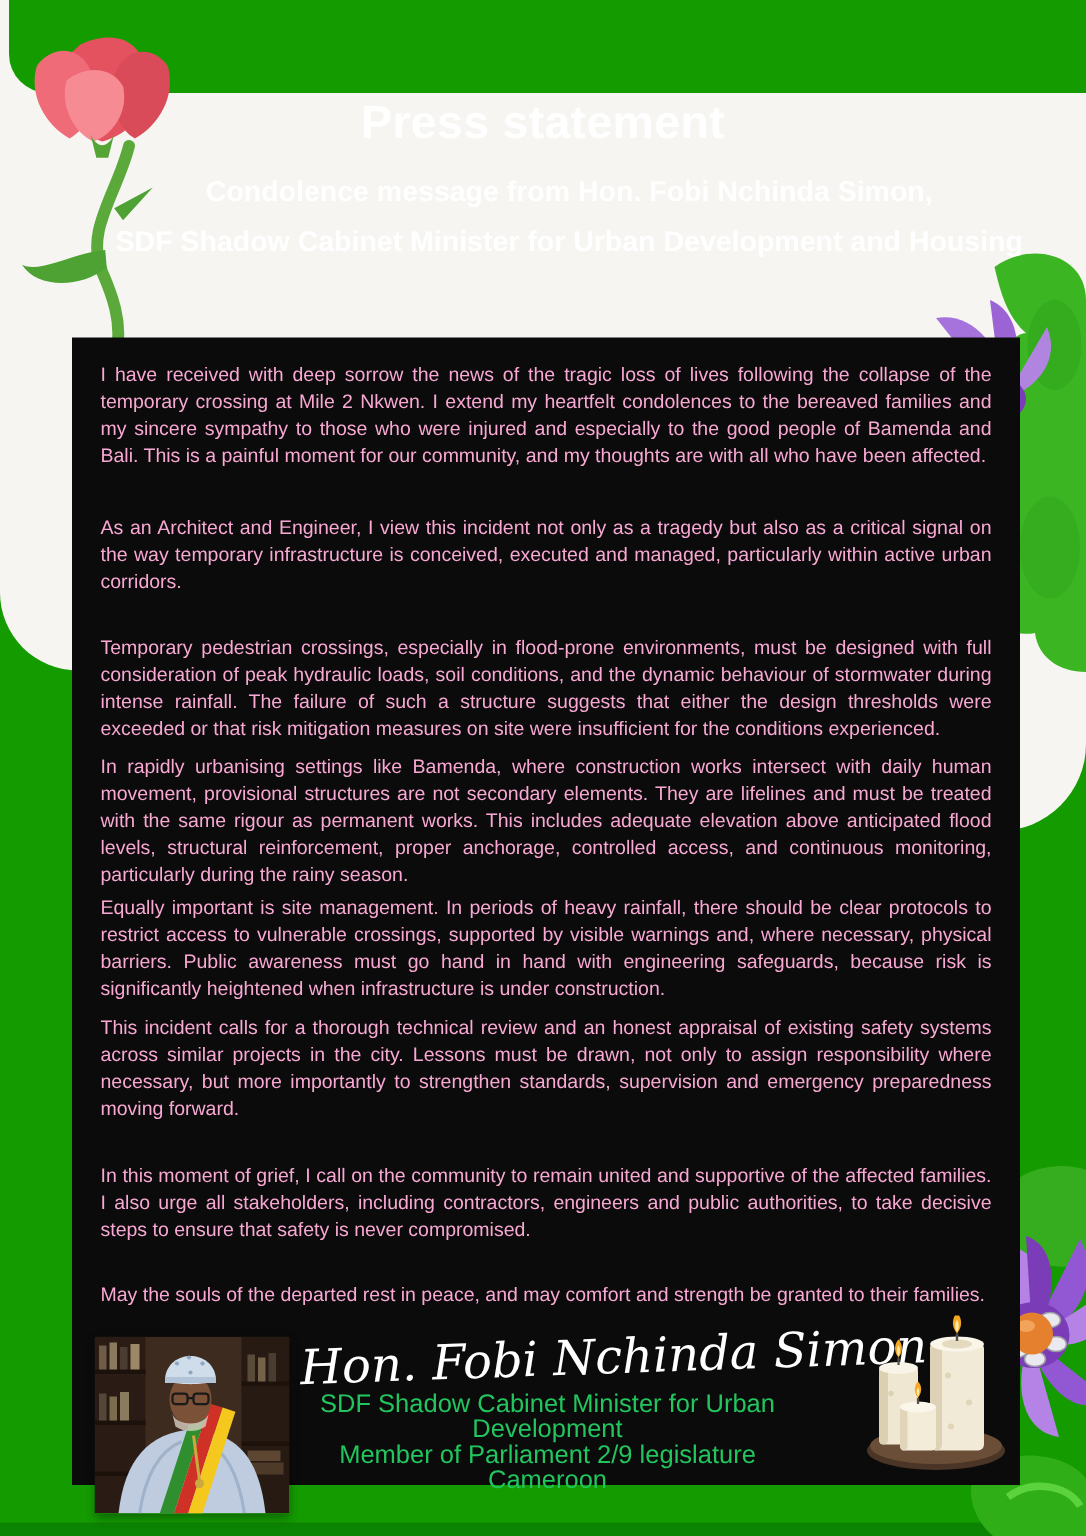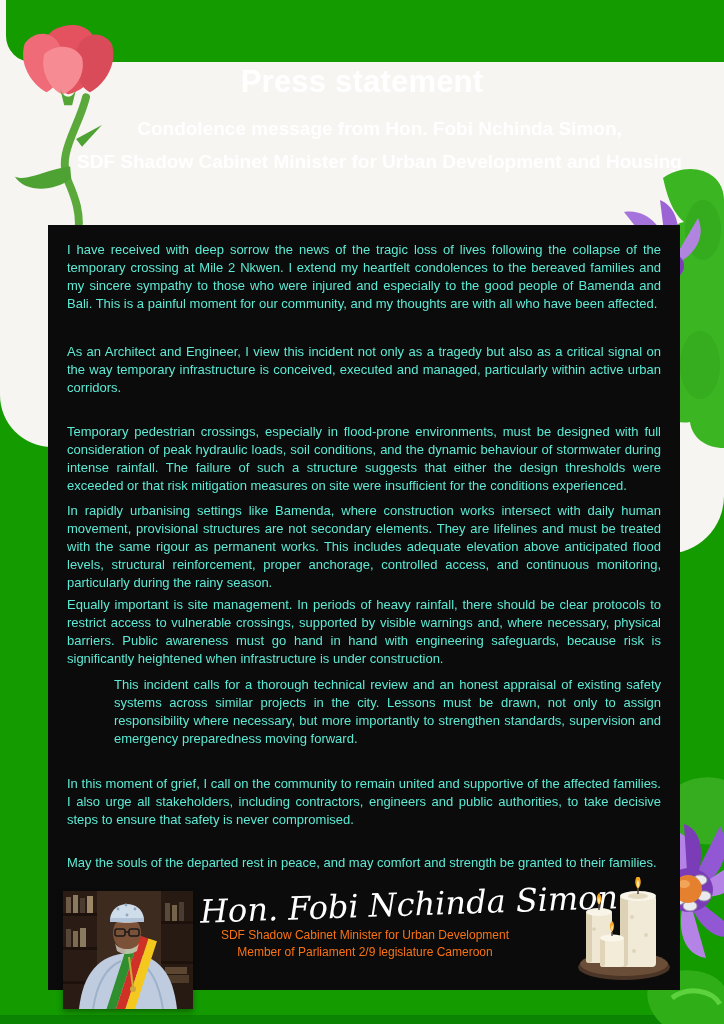--- a/index.html
+++ b/index.html
@@ -25,38 +25,38 @@
 
   
   .decor{z-index:5;}
   .rose{left:8px;top:20px;}
   .flower-top-right{left:608px;top:160px;}
   .flower-bottom-right{left:642px;top:772px;}
 
   
   .statement-box{left:48px;top:225px;width:632px;height:765px;background:#0b0b0b;
                  z-index:10;box-sizing:border-box;padding:16px 19px 0 19px;}
-  .statement-box p{color:#5eead4;font-size:13px;line-height:18px;margin:0;
+  .statement-box p{color:#f9a8d4;font-size:13px;line-height:18px;margin:0;
                    text-align:justify;}
   .statement-box p:nth-of-type(1){margin-bottom:30px;}
   .statement-box p:nth-of-type(2){margin-bottom:26px;}
   .statement-box p:nth-of-type(3){margin-bottom:7px;}
   .statement-box p:nth-of-type(4){margin-bottom:4px;}
   .statement-box p:nth-of-type(5){margin-bottom:8px;}
-  .statement-box p:nth-of-type(6){margin-bottom:27px;margin-left:47px;}
+  .statement-box p:nth-of-type(6){margin-bottom:27px;}
   .statement-box p:nth-of-type(7){margin-bottom:25px;}
   .statement-box p:nth-of-type(8){margin-bottom:0;}
 
   
   .portrait{position:absolute;left:15px;top:666px;width:130px;height:118px;
             overflow:hidden;box-shadow:0 3px 6px rgba(0,0,0,.35);}
   .sign-block{position:absolute;left:152px;top:660px;width:330px;text-align:center;}
   .sign-name{font-family:"DejaVu Serif", serif;font-style:italic;color:#ffffff;
              font-size:32px;line-height:42px;transform:rotate(-2deg);white-space:nowrap;}
-  .sign-line{color:#f97316;font-size:12px;line-height:17px;}
+  .sign-line{color:#22c55e;font-size:17px;line-height:17px;}
   .candles{position:absolute;left:528px;top:652px;}
 </style>
 </head>
 <body>
 
 <div class="layer bottom-shade"></div>
 <div class="layer panel panel-left"></div>
 <div class="layer panel panel-right"></div>
 <div class="layer panel panel-header"></div>
 <div class="layer green-band"></div>

